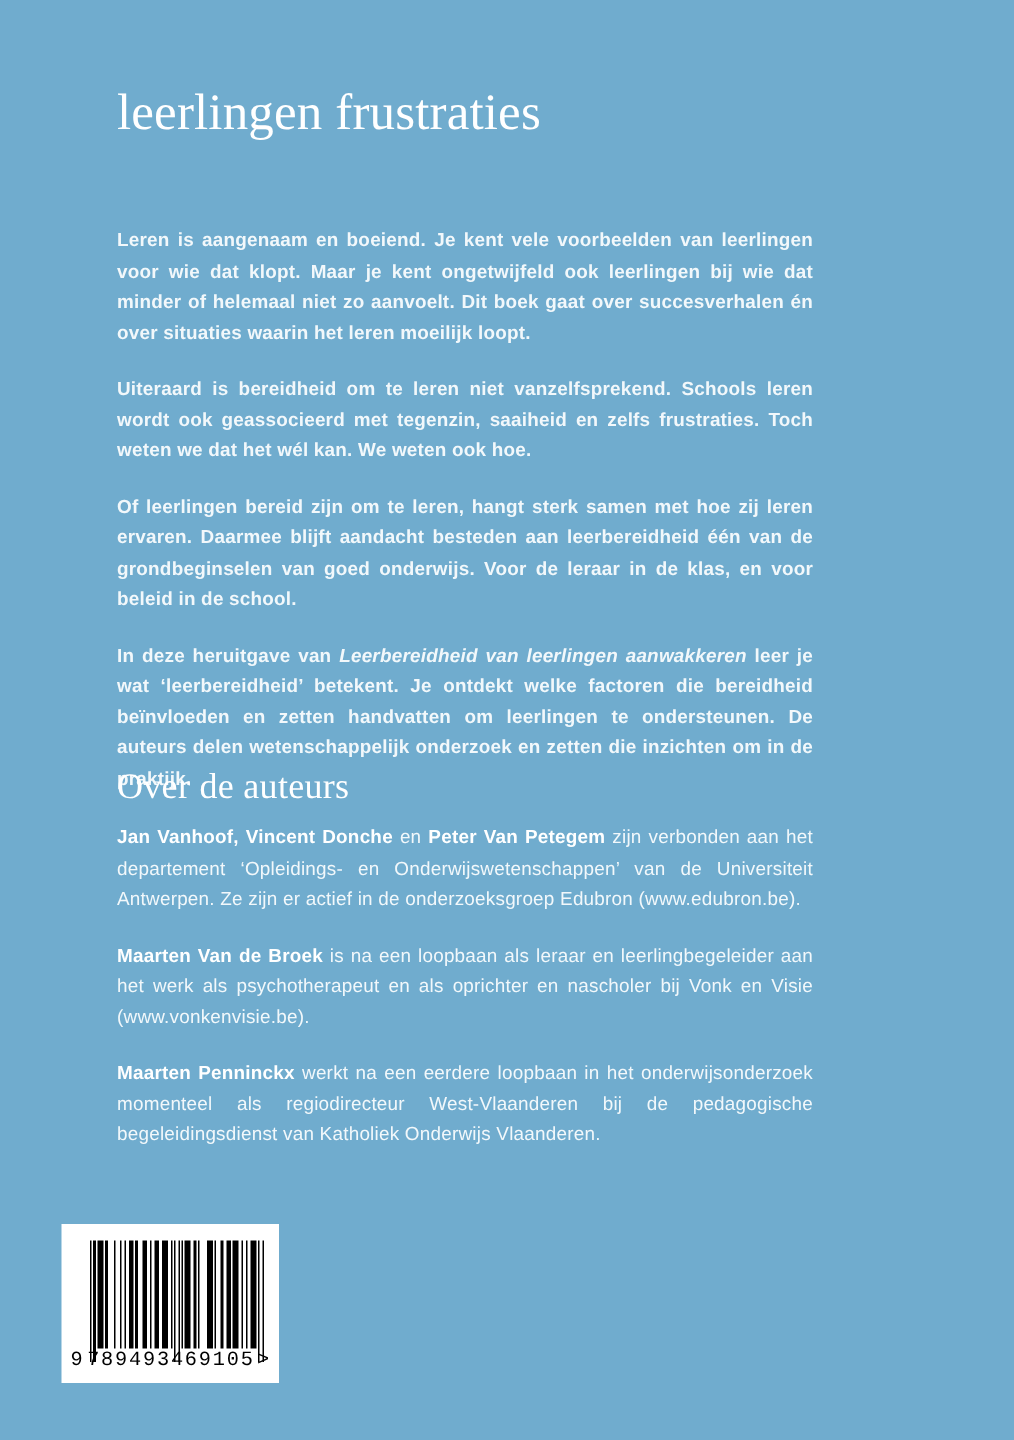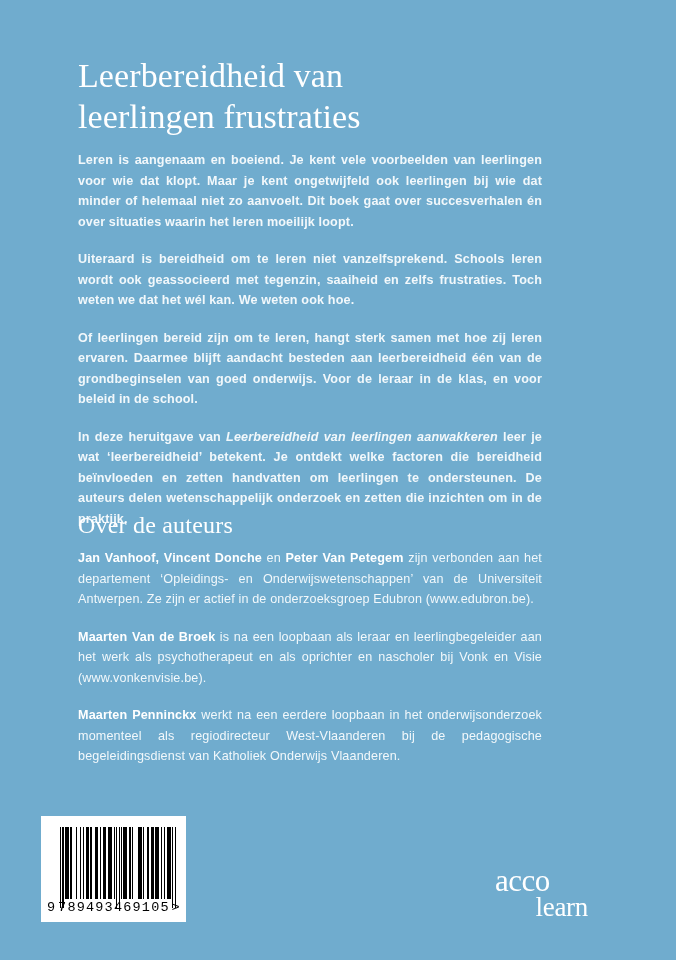--- a/index.html
+++ b/index.html
@@ -162,21 +162,20 @@
     margin-top: -1px;
     padding-right: 2px;
   }
 </style>
 </head>
 <body>
 
 <div class="cover">
 
   <h1 class="book-title">
-    <span class="t-line">Leerbereidheid van</span>
     <span class="t-line">leerlingen frustraties</span>
   </h1>
 
   <div class="blurb">
     <p>Leren is aangenaam en boeiend. Je kent vele voorbeelden van leerlingen voor wie dat klopt. Maar je kent ongetwijfeld ook leerlingen bij wie dat minder of helemaal niet zo aanvoelt. Dit boek gaat over succesverhalen én over situaties waarin het leren moeilijk loopt.</p>
     <p>Uiteraard is bereidheid om te leren niet vanzelfsprekend. Schools leren wordt ook geassocieerd met tegenzin, saaiheid en zelfs frustraties. Toch weten we dat het wél kan. We weten ook hoe.</p>
     <p>Of leerlingen bereid zijn om te leren, hangt sterk samen met hoe zij leren ervaren. Daarmee blijft aandacht besteden aan leerbereidheid één van de grondbeginselen van goed onderwijs. Voor de leraar in de klas, en voor beleid in de school.</p>
     <p><span>In deze heruitgave van </span><em>Leerbereidheid van leerlingen aanwakkeren</em><span> leer je wat ‘leerbereidheid’ betekent. Je ontdekt welke factoren die bereidheid beïnvloeden en zetten handvatten om leerlingen te ondersteunen. De auteurs delen wetenschappelijk onderzoek en zetten die inzichten om in de praktijk.</span></p>
   </div>
 
@@ -251,18 +250,14 @@
         <span class="guard" style="width: 1.22px;"></span>
       </div>
     <div class="barcode-digits">
       <span class="bc-lead">9</span>
       <span class="bc-grp">789493</span>
       <span class="bc-grp">469105</span>
       <span class="bc-tail">&gt;</span>
     </div>
   </div>
 
-  <div class="logo">
-    <span class="logo-acco">acco</span>
-    <span class="logo-learn">learn</span>
-  </div>
 
 </div>
 
 </body></html>

